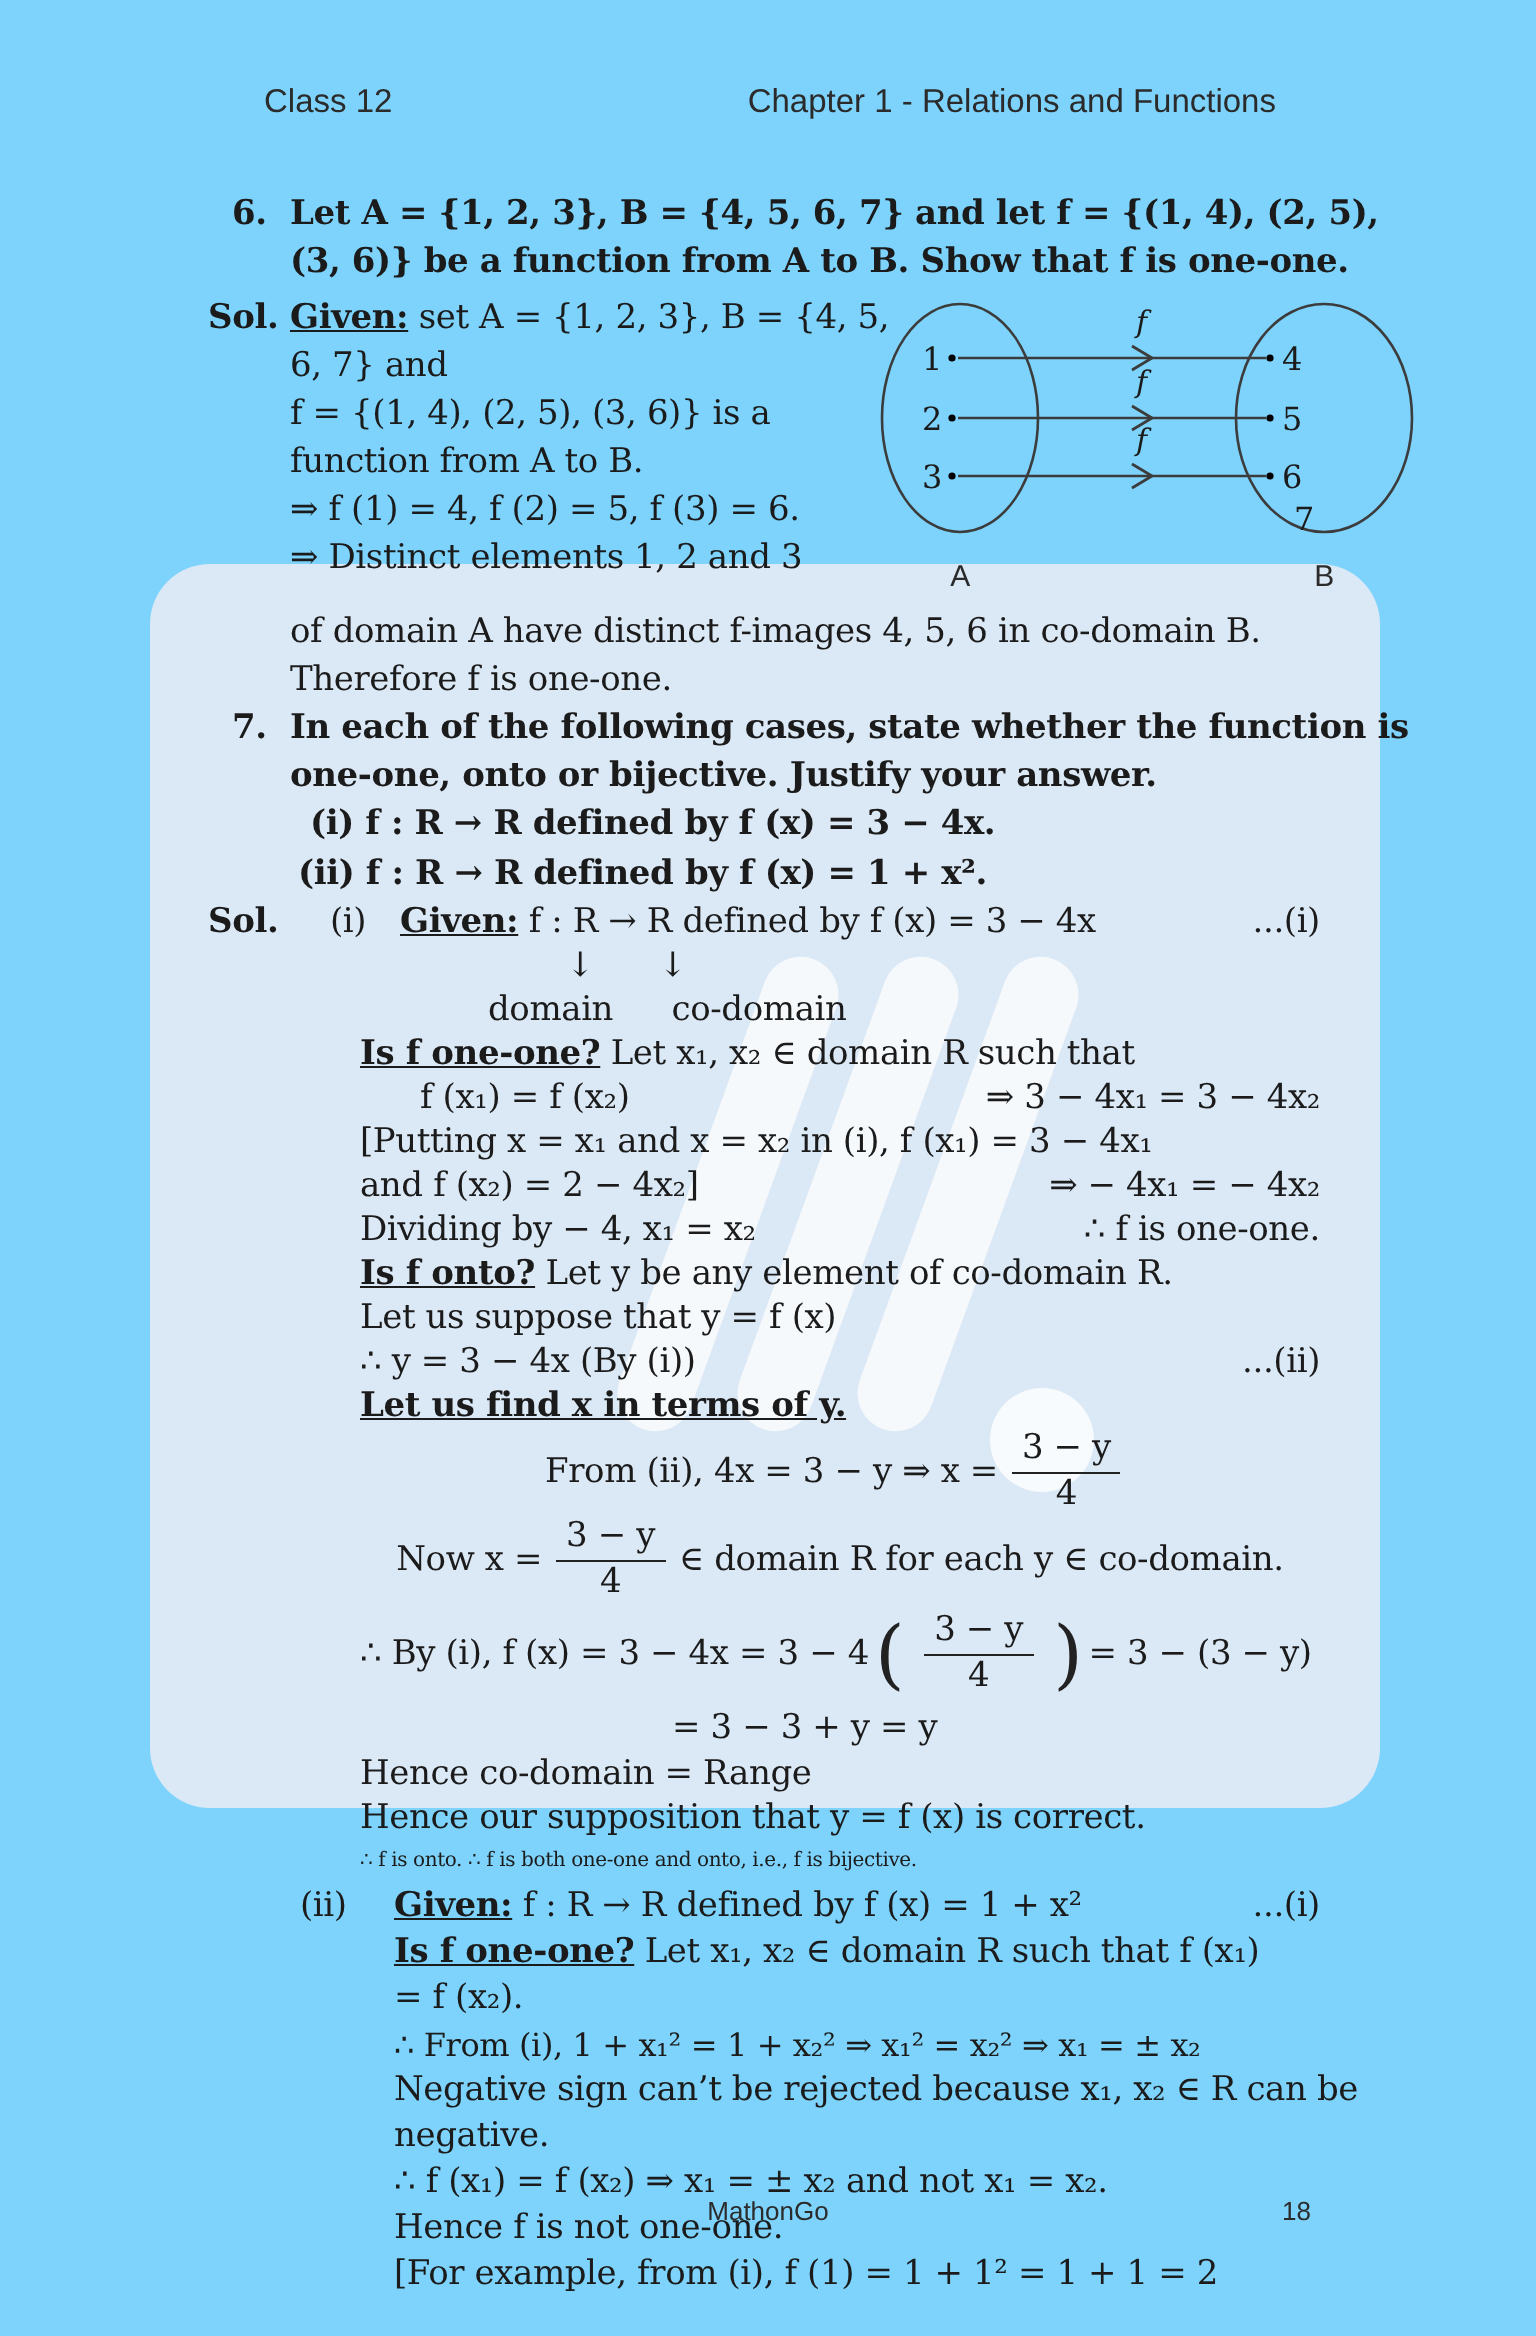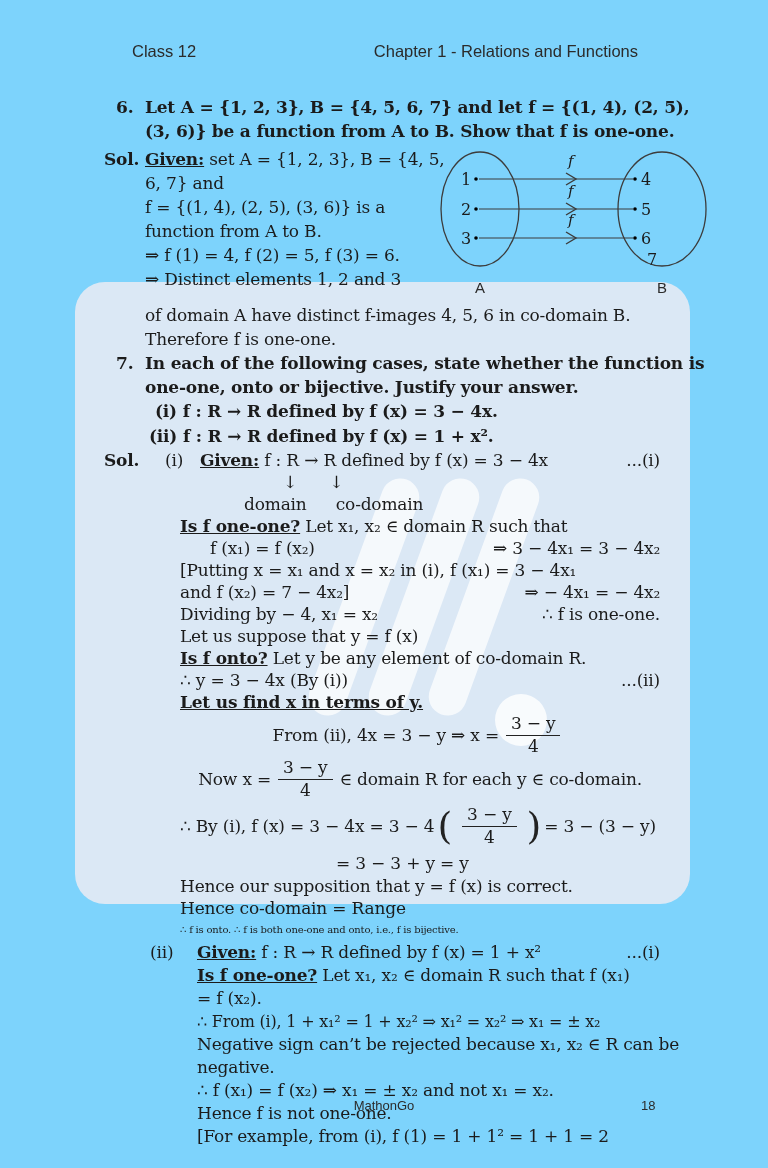--- a/index.html
+++ b/index.html
@@ -171,29 +171,29 @@
         <span>domain</span>
         <span>co-domain</span>
       </div>
       <div><span class="b">Is f one-one?</span><span> Let x₁, x₂ ∈ domain R such that</span></div>
       <div class="fx">
           <span class="ind30">f (x₁) = f (x₂)</span>
           <span>⇒   3 − 4x₁ = 3 − 4x₂</span>
         </div>
       <div>[Putting x = x₁ and x = x₂ in (i), f (x₁) = 3 − 4x₁</div>
       <div class="fx">
-          <span>and f (x₂) = 7 − 4x₂]</span>
+          <span>and f (x₂) = 2 − 4x₂]</span>
           <span>⇒   − 4x₁ = − 4x₂</span>
         </div>
       <div class="fx">
           <span>Dividing by − 4, x₁ = x₂</span>
           <span>∴   f is one-one.</span>
         </div>
+      <div><span class="b">Is f onto?</span><span> Let y be any element of co-domain R.</span></div>
       <div>Let us suppose that y = f (x)</div>
-      <div><span class="b">Is f onto?</span><span> Let y be any element of co-domain R.</span></div>
       <div class="fx">
           <span>∴   y = 3 − 4x   (By (i))</span>
           <span>...(ii)</span>
         </div>
       <div class="b">Let us find x in terms of y.</div>
       <div class="fracline">
         <span>From (ii), 4x = 3 − y   ⇒   x =</span>
         <span class="frac">
             <span class="num">3 − y</span>
             <span class="den">4</span>
@@ -211,22 +211,22 @@
         <span>∴   By (i), f (x) = 3 − 4x = 3 − 4</span>
         <span class="bigp">(</span>
         <span class="frac">
             <span class="num">3 − y</span>
             <span class="den">4</span>
           </span>
         <span class="bigp">)</span>
         <span>= 3 − (3 − y)</span>
       </div>
       <div class="mline">= 3 − 3 + y = y</div>
+      <div>Hence co-domain = Range</div>
       <div>Hence our supposition that y = f (x) is correct.</div>
-      <div>Hence co-domain = Range</div>
       <div class="tight">∴   f is onto.     ∴ f is both one-one and onto, i.e., f is bijective.</div>
     </div>
 
     <div class="solhead2">
       <span class="mk2">(ii)</span>
       <span><span class="b">Given:</span><span> f : R → R defined by f (x) = 1 + x²</span></span>
       <span class="refright">...(i)</span>
     </div>
 
     <div class="body-ii">

